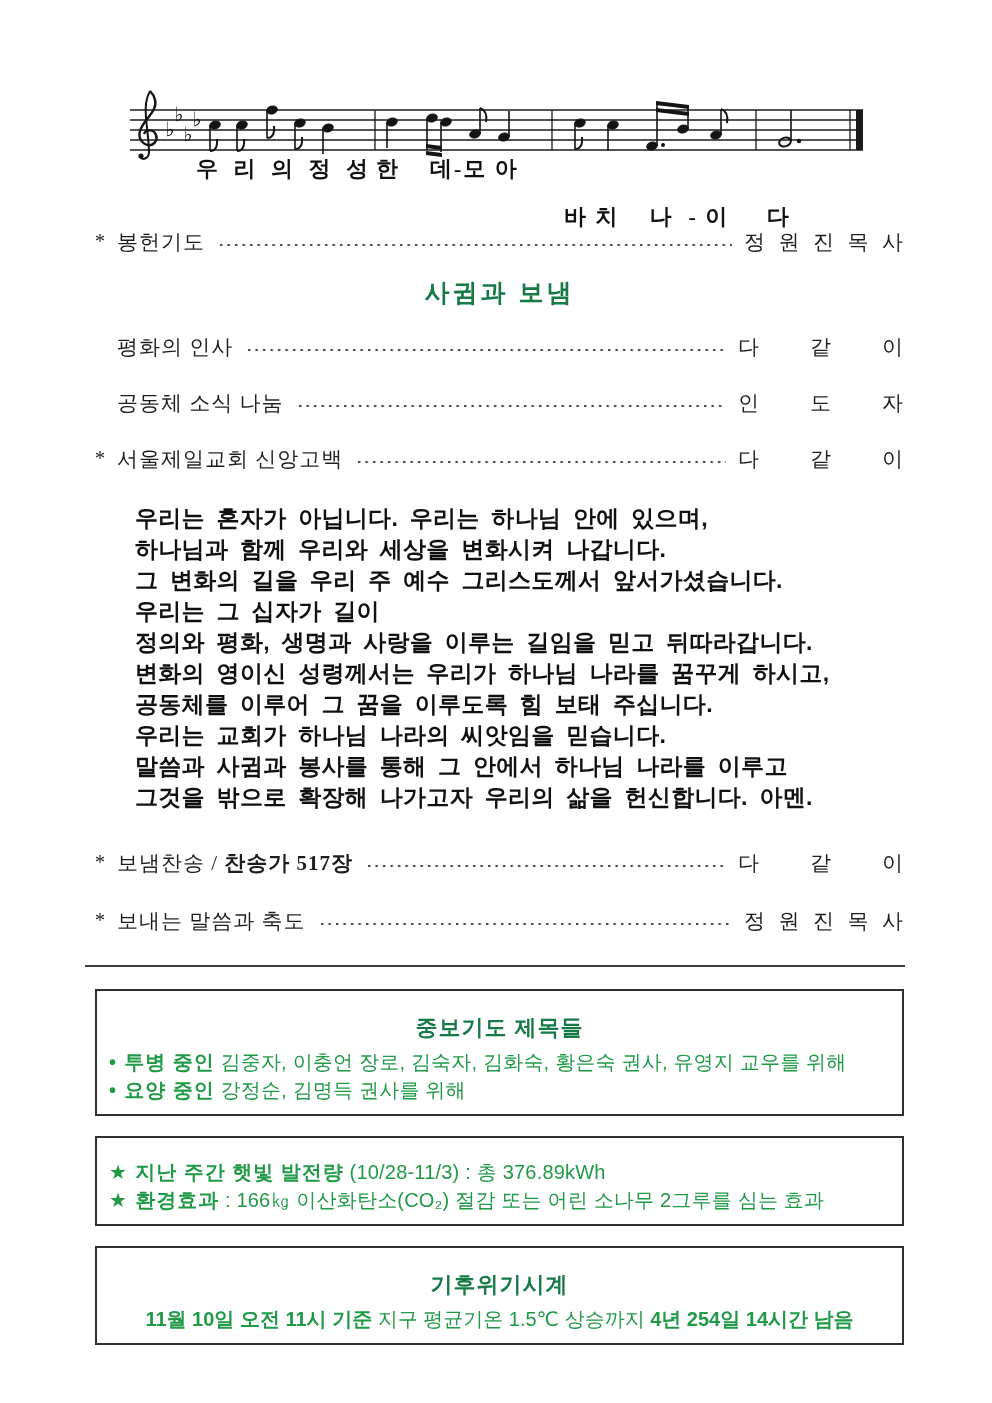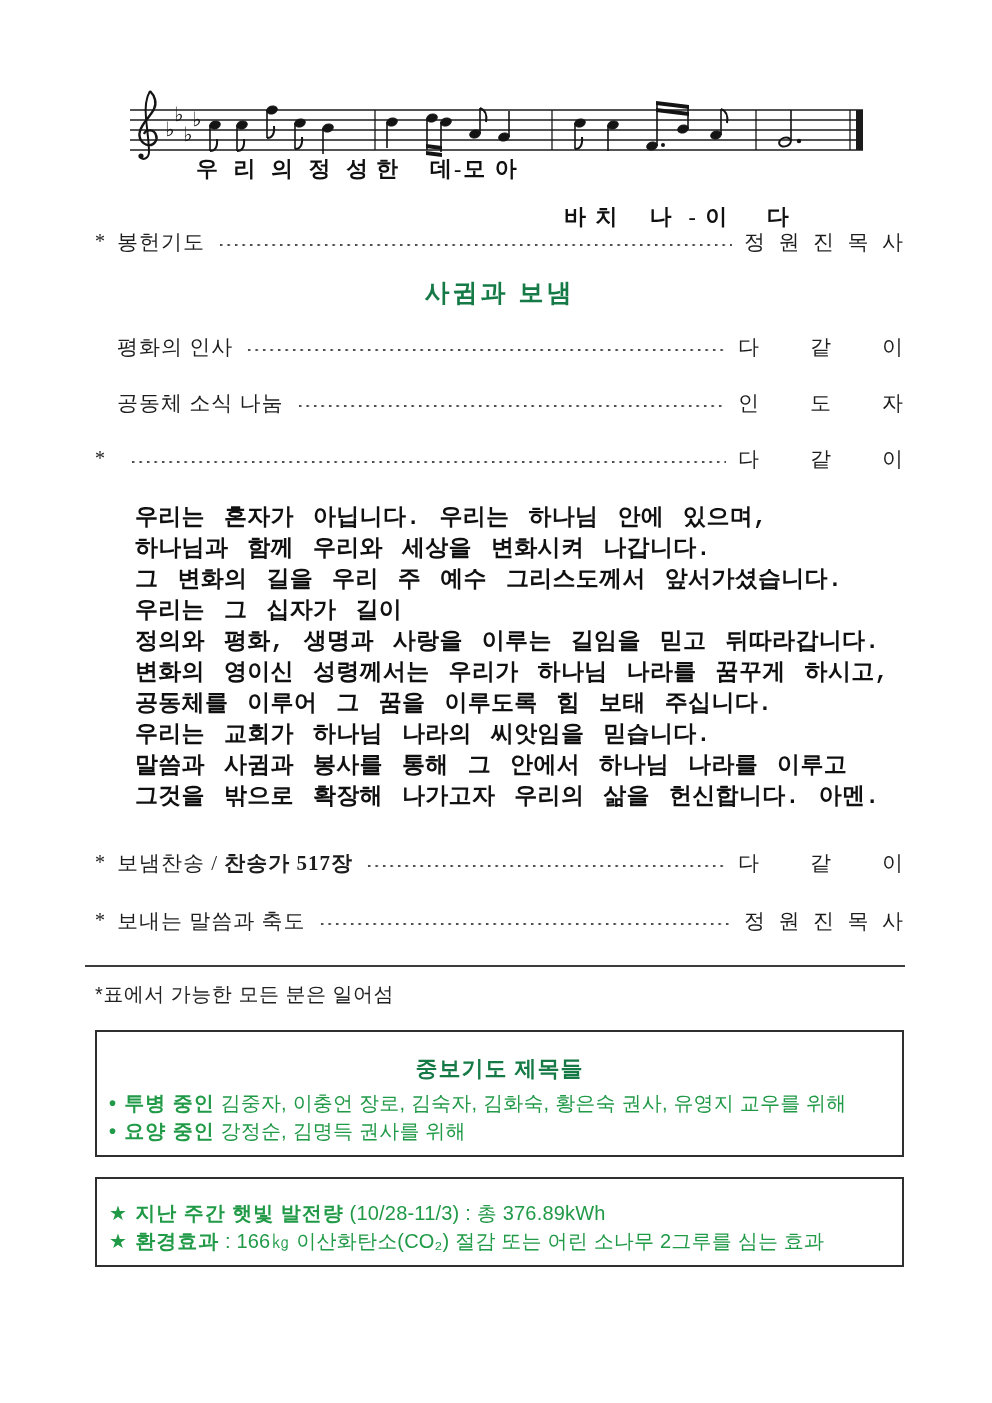--- a/index.html
+++ b/index.html
@@ -40,21 +40,21 @@
   .mt28{margin-top:28px}.mt24{margin-top:24px}
   
   .section-header{
     margin:20px 0 0;text-align:center;
     font-family:"Liberation Sans","DejaVu Sans",sans-serif;
     font-size:25px;font-weight:bold;letter-spacing:3px;color:var(--heading-green);
   }
   
   .creed{
     margin:30px 0 0 40px;
-    font-family:Liberation Mono, monospace;
+    font-family:Liberation Sans, sans-serif;
     font-size:23px;font-weight:bold;line-height:31px;
     letter-spacing:0.3px;word-spacing:5px;color:#101010;
   }
   
   .divider{margin:30px 0 0 -10px;border:0;border-top:2px solid #3c3c3c;width:820px;}
   .standing-note{
     margin-top:14px;font-family:"Liberation Sans","DejaVu Sans",sans-serif;
     font-size:20px;color:#222;letter-spacing:0.5px;
   }
   
@@ -192,20 +192,21 @@
 
   <div class="lit-row mt28">
     <span class="lit-star"></span>
     <span class="lit-title">공동체 소식 나눔</span>
     <span class="leader"></span>
     <span class="answer">인        도        자</span>
   </div>
 
   <div class="lit-row mt28">
     <span class="lit-star">*</span>
+    <span class="lit-title">서울제일교회 신앙고백</span>
     <span class="leader"></span>
     <span class="answer">다        같        이</span>
   </div>
 
   <div class="creed">
     <div class="creed-line">우리는 혼자가 아닙니다. 우리는 하나님 안에 있으며,</div>
     <div class="creed-line">하나님과 함께 우리와 세상을 변화시켜 나갑니다.</div>
     <div class="creed-line">그 변화의 길을 우리 주 예수 그리스도께서 앞서가셨습니다.</div>
     <div class="creed-line">우리는 그 십자가 길이</div>
     <div class="creed-line">정의와 평화, 생명과 사랑을 이루는 길임을 믿고 뒤따라갑니다.</div>
@@ -225,35 +226,40 @@
 
   <div class="lit-row mt30">
     <span class="lit-star">*</span>
     <span class="lit-title">보내는 말씀과 축도</span>
     <span class="leader"></span>
     <span class="answer">정  원  진  목  사</span>
   </div>
 
   <hr class="divider">
 
-  <div class="standing-note"><span>*</span><span>표에서 가능한 모든 분은 일어섬</span></div>
 
   <div class="box">
     <div class="box-title">중보기도 제목들</div>
     <div class="box-item">
       <span class="bullet">•</span><span class="bold">투병 중인</span><span> 김중자, 이충언 장로, 김숙자, 김화숙, 황은숙 권사, 유영지 교우를 위해</span>
     </div>
     <div class="box-item">
       <span class="bullet">•</span><span class="bold">요양 중인</span><span> 강정순, 김명득 권사를 위해</span>
     </div>
   </div>
 
   <div class="box">
     <div class="box-item">
       <span class="star">★</span><span class="bold">지난 주간 햇빛 발전량</span><span> (10/28-11/3) : 총 376.89kWh</span>
     </div>
     <div class="box-item">
       <span class="star">★</span><span class="bold">환경효과</span><span> : 166㎏ 이산화탄소(CO₂) 절감 또는 어린 소나무 2그루를 심는 효과</span>
     </div>
   </div>
 
+  <div class="box">
+    <div class="box-title">기후위기시계</div>
+    <div class="climate-line">
+      <span class="bold">11월 10일 오전 11시 기준</span><span> 지구 평균기온 1.5℃ 상승까지 </span><span class="bold">4년 254일 14시간 남음</span>
+    </div>
+  </div>
 
 </div>
 
 </body></html>

